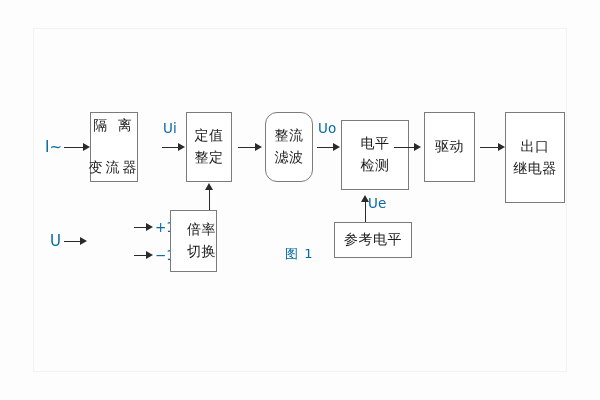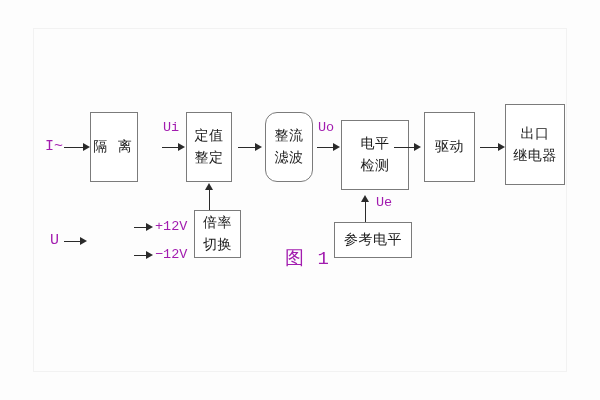--- a/index.html
+++ b/index.html
@@ -38,27 +38,26 @@
     color: #1b1b1b;
     font-size: 14px;
     line-height: 1.55;
     letter-spacing: 0.5px;
   }
   .block .ln { white-space: nowrap; }
   .block.wide .ln { letter-spacing: 3px; }
 
   .lbl {
     position: absolute;
-    color: #a21caf;
+    color: #0369a1;
     font-size: 13.5px;
     white-space: nowrap;
-    font-family: Liberation Mono, monospace;
   }
   .lbl.big { font-size: 15px; }
-  .lbl.cap { font-size: 19px; letter-spacing: 1px; }
+  .lbl.cap { font-size: 13px; letter-spacing: 1px; }
 
   
   .hline {
     position: absolute;
     height: 0;
     border-top: 1.4px solid #2a2a2a;
   }
   .vline {
     position: absolute;
     width: 0;
@@ -85,20 +84,21 @@
 <div id="canvas">
 
   <div id="frame"></div>
 
   <div class="lbl big" style="left:45px; top:138px;">I~</div>
   <div class="hline" style="left:64px; top:147px; width:20px;"></div>
   <div class="arrow-r" style="left:83px; top:143px;"></div>
 
   <div class="block wide" style="left:90px; top:112px; width:48px; height:70px;gap:20px;">
     <span class="ln">隔 离</span>
+    <span class="ln">变流器</span>
   </div>
 
   <div class="lbl" style="left:163px; top:120px;">Ui</div>
   <div class="hline" style="left:162px; top:147px; width:17px;"></div>
   <div class="arrow-r" style="left:178px; top:143px;"></div>
 
   <div class="block" style="left:186px; top:112px; width:46px; height:70px;">
     <span class="ln">定值</span>
     <span class="ln">整定</span>
   </div>
@@ -123,49 +123,49 @@
   <div class="hline" style="left:394px; top:147px; width:21px;"></div>
   <div class="arrow-r" style="left:414px; top:143px;"></div>
 
   <div class="block" style="left:424px; top:112px; width:51px; height:70px;">
     <span class="ln">驱动</span>
   </div>
 
   <div class="hline" style="left:480px; top:147px; width:19px;"></div>
   <div class="arrow-r" style="left:498px; top:143px;"></div>
 
-  <div class="block" style="left:505px; top:104px; width:60px; height:81px;">
+  <div class="block" style="left:505px; top:112px; width:60px; height:91px;">
     <span class="ln">出口</span>
     <span class="ln">继电器</span>
   </div>
 
   <div class="lbl big" style="left:50px; top:232px;">U</div>
   <div class="hline" style="left:64px; top:241px; width:17px;"></div>
   <div class="arrow-r" style="left:80px; top:237px;"></div>
 
 
   <div class="hline" style="left:134px; top:227px; width:14px;"></div>
   <div class="arrow-r" style="left:146px; top:223px;"></div>
   <div class="lbl" style="left:155px; top:219px;">+12V</div>
 
   <div class="hline" style="left:134px; top:255px; width:14px;"></div>
   <div class="arrow-r" style="left:146px; top:251px;"></div>
   <div class="lbl" style="left:155px; top:247px;">−12V</div>
 
-  <div class="block" style="left:194px; top:210px; width:47px; height:48px;">
+  <div class="block" style="left:170px; top:210px; width:47px; height:62px;align-items:flex-end;">
     <span class="ln">倍率</span>
     <span class="ln">切换</span>
   </div>
 
   <div class="vline" style="left:209px; top:187px; height:23px;"></div>
   <div class="arrow-u" style="left:205px; top:183px;"></div>
 
   <div class="block" style="left:334px; top:222px; width:78px; height:36px;">
     <span class="ln">参考电平</span>
   </div>
 
   <div class="vline" style="left:365px; top:199px; height:23px;"></div>
   <div class="arrow-u" style="left:361px; top:195px;"></div>
-  <div class="lbl" style="left:376px; top:195px;">Ue</div>
+  <div class="lbl" style="left:368px; top:195px;">Ue</div>
 
   <div class="lbl cap" style="left:285px; top:245px;">图 1</div>
 
 </div>
 
 </body></html>

